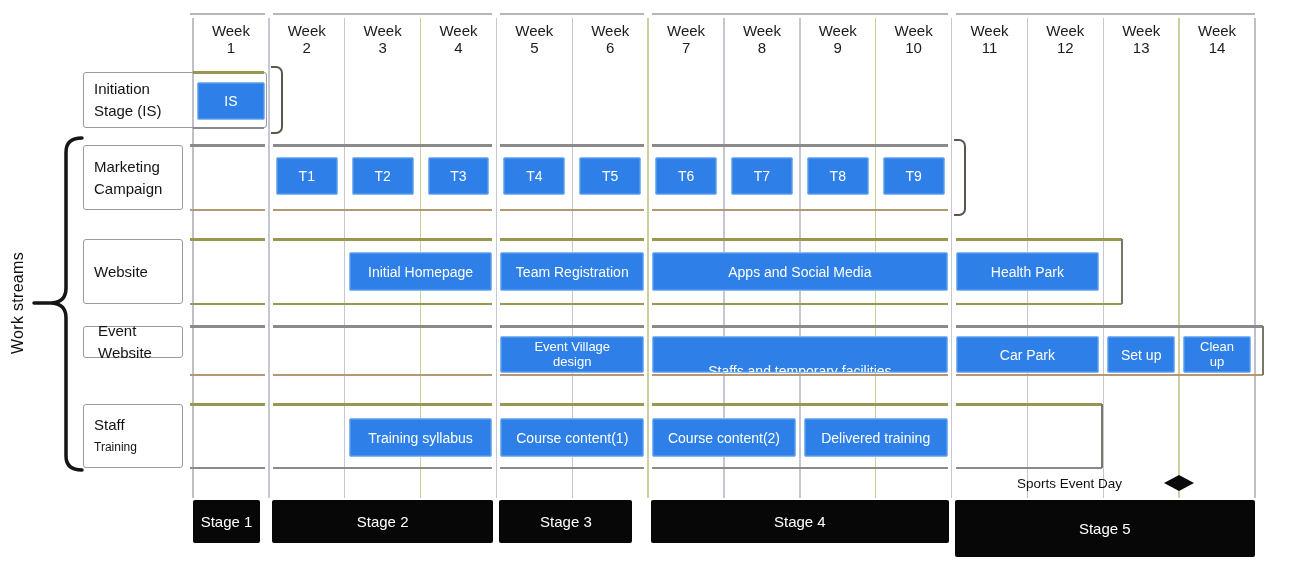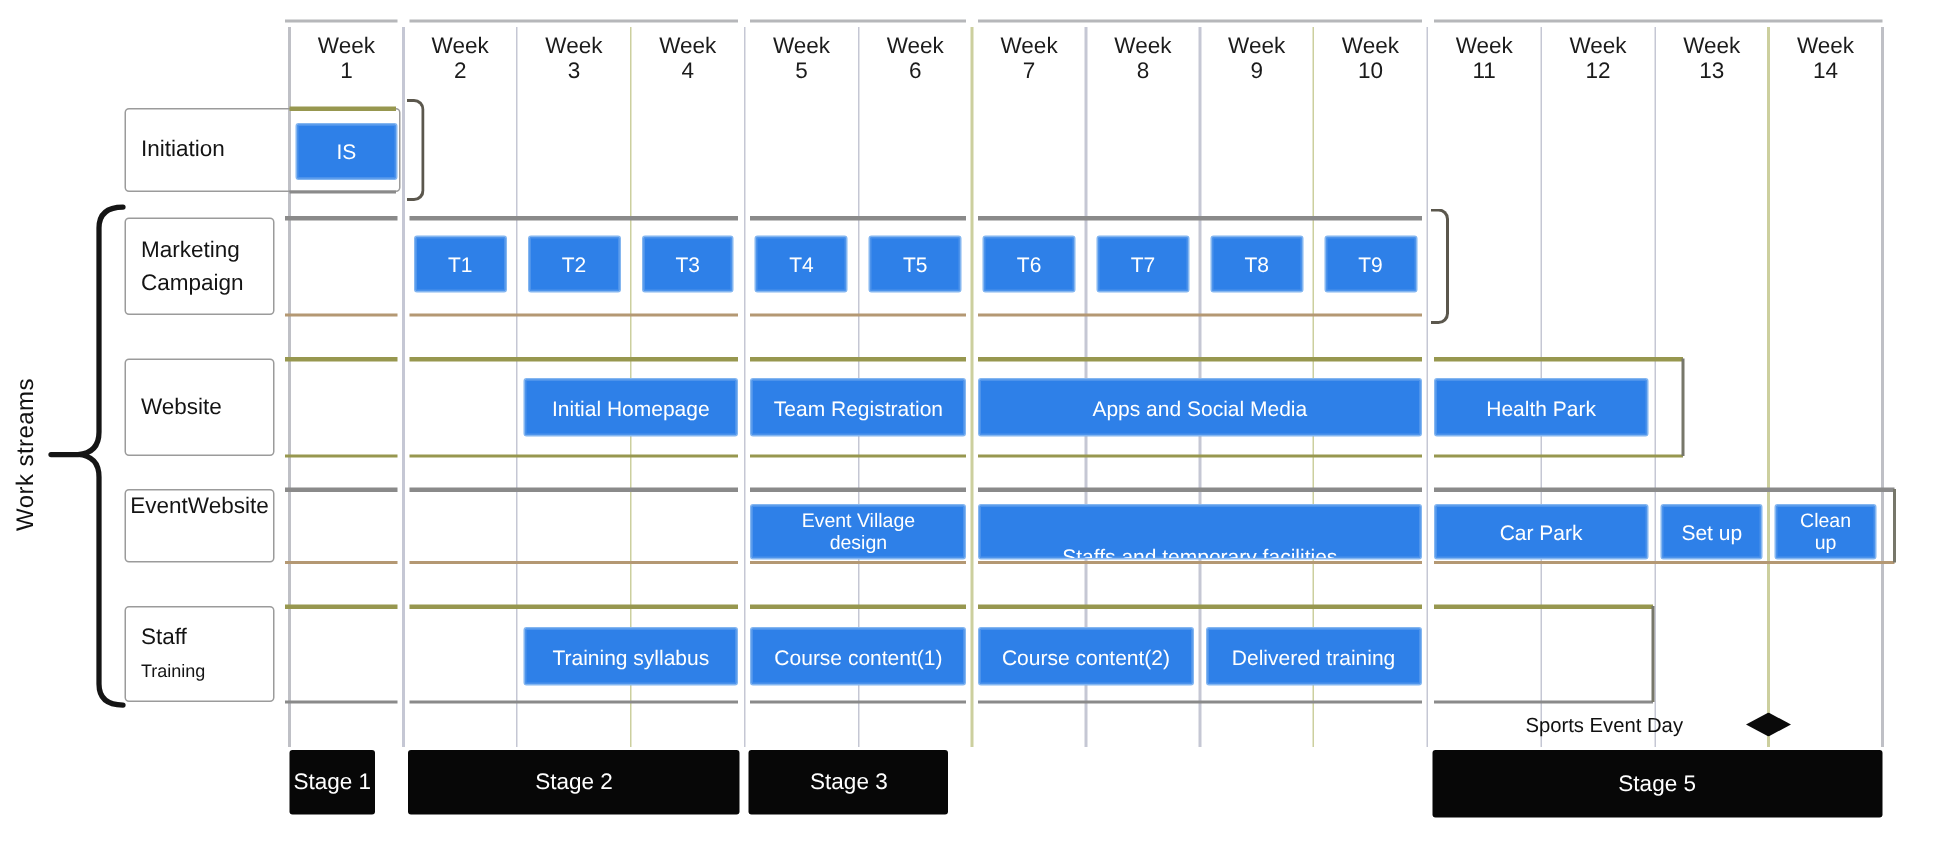--- a/index.html
+++ b/index.html
@@ -103,20 +103,21 @@
       <div style="position: absolute; left: 1103.29px; top: 22px; width: 75.8571px; height: 38px; text-align: center; font-size: 15px; line-height: 17px; color: rgb(27, 27, 27);">
         <div style="position: static;">Week</div>
         <div style="position: static;">13</div>
       </div>
       <div style="position: absolute; left: 1179.14px; top: 22px; width: 75.8571px; height: 38px; text-align: center; font-size: 15px; line-height: 17px; color: rgb(27, 27, 27);">
         <div style="position: static;">Week</div>
         <div style="position: static;">14</div>
       </div>
       <div style="position: absolute; left: 83px; top: 72px; width: 184px; height: 56px; border: 1.5px solid rgb(155, 155, 155); border-radius: 3px; box-sizing: border-box; background: transparent; display: flex; flex-direction: column; justify-content: center; padding-left: 10px;">
         <div style="position: static; font-size: 15px; line-height: 22px; color: rgb(20, 20, 20);">Initiation</div>
+        <div style="position: static; font-size: 15px; line-height: 22px; color: rgb(20, 20, 20);">Stage (IS)</div>
       </div>
       <div style="position: absolute; left: 193px; top: 71px; width: 71px; height: 2.5px; background: rgb(151, 151, 79);"></div>
       <div style="position: absolute; left: 193px; top: 126.5px; width: 71px; height: 2.5px; background: rgb(138, 138, 138);"></div>
       <div style="position: absolute; left: 271px; top: 66px; width: 12px; height: 68px; border-top: 2.5px solid rgb(91, 87, 77); border-right: 2.5px solid rgb(91, 87, 77); border-bottom: 2.5px solid rgb(91, 87, 77); border-radius: 0px 7px 7px 0px; box-sizing: border-box;"></div>
       <div style="position: absolute; left: 197px; top: 82px; width: 67.8571px; height: 38px; background: rgb(46, 128, 232); border: 1.5px solid rgb(132, 182, 240); box-sizing: border-box; border-radius: 2px; box-shadow: rgba(255, 255, 255, 0.15) 0px 0px 0px 1px inset; display: flex; flex-direction: column; align-items: center; justify-content: center; color: rgb(255, 255, 255); font-size: 14px; line-height: 16px; text-align: center; overflow: hidden;">
         <div style="position: static;">IS</div>
       </div>
       <div style="position: absolute; left: 83px; top: 145px; width: 100px; height: 65px; border: 1.5px solid rgb(155, 155, 155); border-radius: 3px; box-sizing: border-box; background: transparent; display: flex; flex-direction: column; justify-content: center; padding-left: 10px;">
         <div style="position: static; font-size: 15px; line-height: 22px; color: rgb(20, 20, 20);">Marketing</div>
         <div style="position: static; font-size: 15px; line-height: 22px; color: rgb(20, 20, 20);">Campaign</div>
@@ -176,21 +177,21 @@
       </div>
       <div style="position: absolute; left: 500.429px; top: 252px; width: 143.714px; height: 39px; background: rgb(46, 128, 232); border: 1.5px solid rgb(132, 182, 240); box-sizing: border-box; border-radius: 2px; box-shadow: rgba(255, 255, 255, 0.15) 0px 0px 0px 1px inset; display: flex; flex-direction: column; align-items: center; justify-content: center; color: rgb(255, 255, 255); font-size: 14px; line-height: 16px; text-align: center; overflow: hidden;">
         <div style="position: static;">Team Registration</div>
       </div>
       <div style="position: absolute; left: 652.143px; top: 252px; width: 295.429px; height: 39px; background: rgb(46, 128, 232); border: 1.5px solid rgb(132, 182, 240); box-sizing: border-box; border-radius: 2px; box-shadow: rgba(255, 255, 255, 0.15) 0px 0px 0px 1px inset; display: flex; flex-direction: column; align-items: center; justify-content: center; color: rgb(255, 255, 255); font-size: 14px; line-height: 16px; text-align: center; overflow: hidden;">
         <div style="position: static;">Apps and Social Media</div>
       </div>
       <div style="position: absolute; left: 955.571px; top: 252px; width: 143.714px; height: 39px; background: rgb(46, 128, 232); border: 1.5px solid rgb(132, 182, 240); box-sizing: border-box; border-radius: 2px; box-shadow: rgba(255, 255, 255, 0.15) 0px 0px 0px 1px inset; display: flex; flex-direction: column; align-items: center; justify-content: center; color: rgb(255, 255, 255); font-size: 14px; line-height: 16px; text-align: center; overflow: hidden;">
         <div style="position: static;">Health Park</div>
       </div>
-      <div style="position: absolute; left: 83px; top: 326px; width: 100px; height: 49px; border: 1.5px solid rgb(155, 155, 155); border-radius: 3px; box-sizing: border-box; background: transparent; display: flex; flex-direction: row; justify-content: center; padding-left: 0;">
+      <div style="position: absolute; left: 83px; top: 326px; width: 100px; height: 32px; border: 1.5px solid rgb(155, 155, 155); border-radius: 3px; box-sizing: border-box; background: transparent; display: flex; flex-direction: column; justify-content: center; padding-left: 14px;">
         <div style="position: static; font-size: 15px; line-height: 22px; color: rgb(20, 20, 20);">Event</div>
         <div style="position: static; font-size: 15px; line-height: 22px; color: rgb(20, 20, 20);">Website</div>
       </div>
       <div style="position: absolute; left: 190px; top: 325px; width: 74.8571px; height: 2.5px; background: rgb(138, 138, 138);"></div>
       <div style="position: absolute; left: 190px; top: 373.5px; width: 74.8571px; height: 2.5px; background: rgb(180, 152, 115);"></div>
       <div style="position: absolute; left: 272.857px; top: 325px; width: 219.571px; height: 2.5px; background: rgb(138, 138, 138);"></div>
       <div style="position: absolute; left: 272.857px; top: 373.5px; width: 219.571px; height: 2.5px; background: rgb(180, 152, 115);"></div>
       <div style="position: absolute; left: 500.429px; top: 325px; width: 143.714px; height: 2.5px; background: rgb(138, 138, 138);"></div>
       <div style="position: absolute; left: 500.429px; top: 373.5px; width: 143.714px; height: 2.5px; background: rgb(180, 152, 115);"></div>
       <div style="position: absolute; left: 652.143px; top: 325px; width: 295.429px; height: 2.5px; background: rgb(138, 138, 138);"></div>
@@ -235,30 +236,33 @@
       </div>
       <div style="position: absolute; left: 500.429px; top: 418px; width: 143.714px; height: 39px; background: rgb(46, 128, 232); border: 1.5px solid rgb(132, 182, 240); box-sizing: border-box; border-radius: 2px; box-shadow: rgba(255, 255, 255, 0.15) 0px 0px 0px 1px inset; display: flex; flex-direction: column; align-items: center; justify-content: center; color: rgb(255, 255, 255); font-size: 14px; line-height: 16px; text-align: center; overflow: hidden;">
         <div style="position: static;">Course content(1)</div>
       </div>
       <div style="position: absolute; left: 652.143px; top: 418px; width: 143.714px; height: 39px; background: rgb(46, 128, 232); border: 1.5px solid rgb(132, 182, 240); box-sizing: border-box; border-radius: 2px; box-shadow: rgba(255, 255, 255, 0.15) 0px 0px 0px 1px inset; display: flex; flex-direction: column; align-items: center; justify-content: center; color: rgb(255, 255, 255); font-size: 14px; line-height: 16px; text-align: center; overflow: hidden;">
         <div style="position: static;">Course content(2)</div>
       </div>
       <div style="position: absolute; left: 803.857px; top: 418px; width: 143.714px; height: 39px; background: rgb(46, 128, 232); border: 1.5px solid rgb(132, 182, 240); box-sizing: border-box; border-radius: 2px; box-shadow: rgba(255, 255, 255, 0.15) 0px 0px 0px 1px inset; display: flex; flex-direction: column; align-items: center; justify-content: center; color: rgb(255, 255, 255); font-size: 14px; line-height: 16px; text-align: center; overflow: hidden;">
         <div style="position: static;">Delivered training</div>
       </div>
-      <div style="position: absolute; left: 193px; top: 500px; width: 57px; height: 43px; background: rgb(7, 7, 7); border-radius: 2px; display: flex; align-items: center; justify-content: center; color: rgb(255, 255, 255); font-size: 15px;">
+      <div style="position: absolute; left: 193px; top: 500px; width: 67px; height: 43px; background: rgb(7, 7, 7); border-radius: 2px; display: flex; align-items: center; justify-content: center; color: rgb(255, 255, 255); font-size: 15px;">
         <div style="position: static;">Stage 1</div>
       </div>
       <div style="position: absolute; left: 271.857px; top: 500px; width: 221.571px; height: 43px; background: rgb(7, 7, 7); border-radius: 2px; display: flex; align-items: center; justify-content: center; color: rgb(255, 255, 255); font-size: 15px;">
         <div style="position: static;">Stage 2</div>
       </div>
       <div style="position: absolute; left: 499.429px; top: 500px; width: 133px; height: 43px; background: rgb(7, 7, 7); border-radius: 2px; display: flex; align-items: center; justify-content: center; color: rgb(255, 255, 255); font-size: 15px;">
         <div style="position: static;">Stage 3</div>
       </div>
-      <div style="position: absolute; left: 954.571px; top: 500px; width: 300.429px; height: 45px; background: rgb(7, 7, 7); border-radius: 2px; display: flex; align-items: center; justify-content: center; color: rgb(255, 255, 255); font-size: 15px;">
+      <div style="position: absolute; left: 651.143px; top: 500px; width: 297.429px; height: 43px; background: rgb(7, 7, 7); border-radius: 2px; display: flex; align-items: center; justify-content: center; color: rgb(255, 255, 255); font-size: 15px;">
+        <div style="position: static;">Stage 4</div>
+      </div>
+      <div style="position: absolute; left: 954.571px; top: 500px; width: 300.429px; height: 57px; background: rgb(7, 7, 7); border-radius: 2px; display: flex; align-items: center; justify-content: center; color: rgb(255, 255, 255); font-size: 15px;">
         <div style="position: static;">Stage 5</div>
       </div>
     </div>
 
   <div id="milestone-label">Sports Event Day</div>
   <svg id="milestone-diamond" width="30" height="16" viewBox="0 0 30 16">
     <polygon points="15,0 30,8 15,16 0,8" fill="#0a0a0a"></polygon>
   </svg>
 </div>
 

